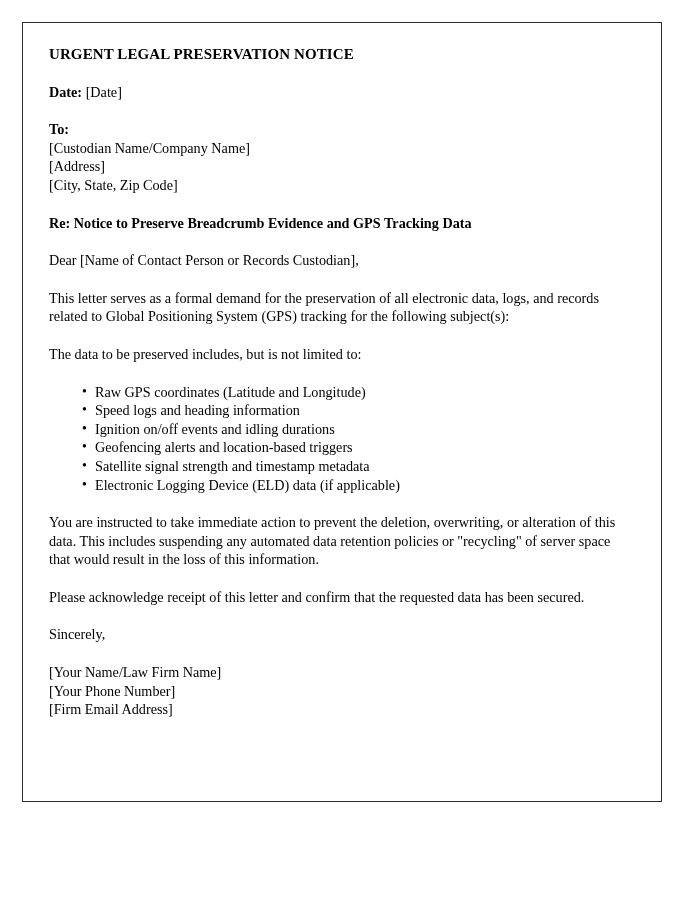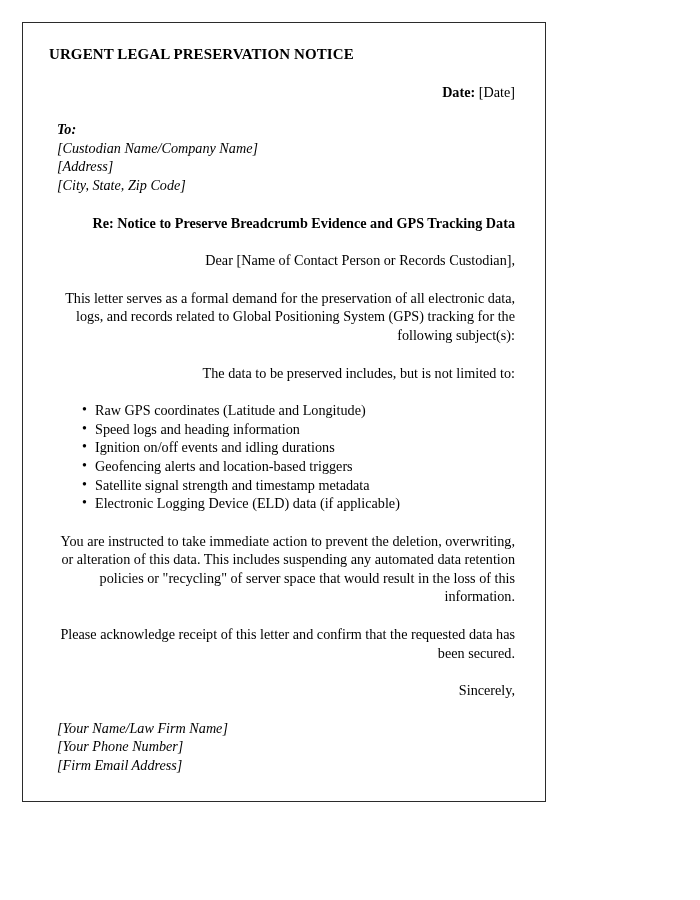--- a/index.html
+++ b/index.html
@@ -13,21 +13,21 @@
     position: relative;
     font-family: "Liberation Serif", "DejaVu Serif", serif;
     color: #000000;
     overflow: hidden;
   }
 
   .page-frame {
     position: absolute;
     left: 22px;
     top: 22px;
-    width: 524px;
+    width: 640px;
     height: 780px;
     border: 1px solid #2b2b2b;
     box-sizing: border-box;
     background: #ffffff;
   }
 
   .doc-body {
     position: absolute;
     left: 26px;
     top: 22px;
@@ -38,26 +38,25 @@
 
   .doc-title {
     font-weight: bold;
     font-size: 15px;
     letter-spacing: 0.1px;
     margin: 0 0 19px 0;
   }
 
   .para {
     margin: 0 0 19px 0;
-    text-align: right;
+    text-align: left;
   }
 
   .block-lines {
-    margin: 0 0 19px 8px;
-    font-style: italic;
+    margin: 0 0 19px 0;
   }
 
   .line {
     display: block;
     white-space: nowrap;
   }
 
   .b {
     font-weight: bold;
   }

